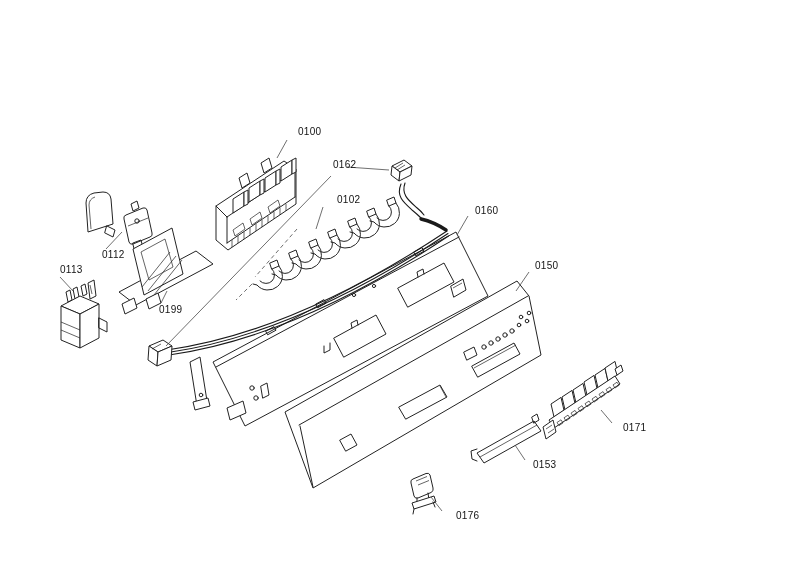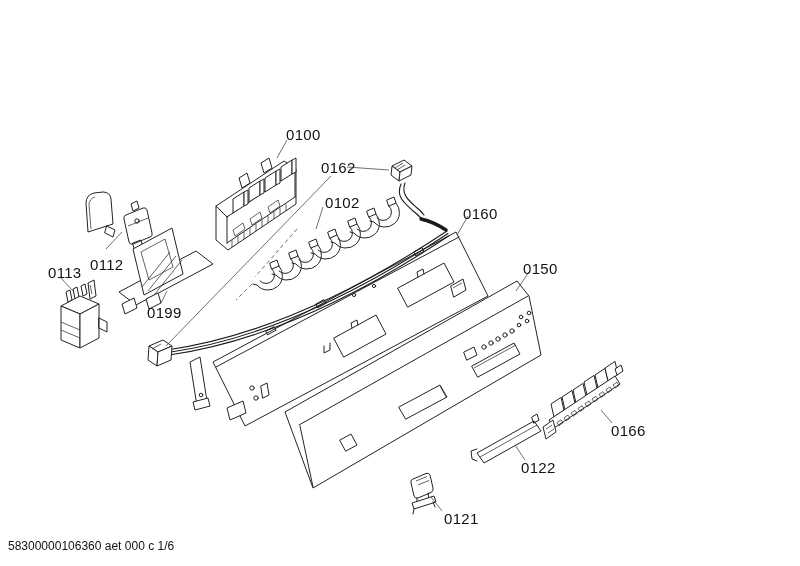--- a/index.html
+++ b/index.html
@@ -6,21 +6,21 @@
   .stage{position:relative;width:800px;height:566px;background:#ffffff;overflow:hidden;
          font-family:"Liberation Sans",sans-serif;}
   .stage svg{position:absolute;left:0;top:0;}
   .ln{fill:none;stroke:#232323;stroke-width:1;stroke-linecap:round;stroke-linejoin:round;}
   .wh{fill:#ffffff;stroke:#232323;stroke-width:1;stroke-linejoin:round;}
   .thin{fill:none;stroke:#232323;stroke-width:0.7;}
   .cable{fill:none;stroke:#1a1a1a;stroke-width:1.1;stroke-linecap:round;}
   .cablefat{fill:none;stroke:#1a1a1a;stroke-width:3.4;stroke-linecap:round;}
   .ldr{fill:none;stroke:#4a4a4a;stroke-width:0.8;}
   .dsh{fill:none;stroke:#4a4a4a;stroke-width:0.8;stroke-dasharray:4 3;}
-  .plabel{position:absolute;font-size:15px;letter-spacing:.3px;color:#121212;white-space:nowrap;}
+  .plabel{position:absolute;font-size:10px;letter-spacing:.3px;color:#121212;white-space:nowrap;margin-left:12px;}
   .footer{position:absolute;left:8px;top:539px;font-size:12px;color:#121212;white-space:nowrap;}
 </style>
 </head>
 <body>
 
 <div class="stage">
 
 <svg width="800" height="566" viewBox="0 0 800 566">
   <defs>
     <g id="hook" class="ln">
@@ -255,22 +255,21 @@
     <line class="ldr" x1="525" y1="460" x2="515" y2="445"></line>
     <line class="ldr" x1="442" y1="511" x2="431" y2="497"></line>
   </g>
 </svg>
 
 <span class="plabel" style="left:286px;top:126px">0100</span>
 <span class="plabel" style="left:325px;top:194px">0102</span>
 <span class="plabel" style="left:321px;top:159px">0162</span>
 <span class="plabel" style="left:463px;top:205px">0160</span>
 <span class="plabel" style="left:147px;top:304px">0199</span>
-<span class="plabel" style="left:90px;top:256px">0112</span>
+<span class="plabel" style="left:90px;top:249px">0112</span>
 <span class="plabel" style="left:48px;top:264px">0113</span>
 <span class="plabel" style="left:523px;top:260px">0150</span>
-<span class="plabel" style="left:444px;top:510px">0121</span>
-<span class="plabel" style="left:521px;top:459px">0122</span>
-<span class="plabel" style="left:611px;top:422px">0166</span>
-
-<span class="footer">58300000106360 aet 000 c 1/6</span>
+<span class="plabel" style="left:444px;top:510px">0176</span>
+<span class="plabel" style="left:521px;top:459px">0153</span>
+<span class="plabel" style="left:611px;top:422px">0171</span>
+
 
 </div>
 
 </body></html>

